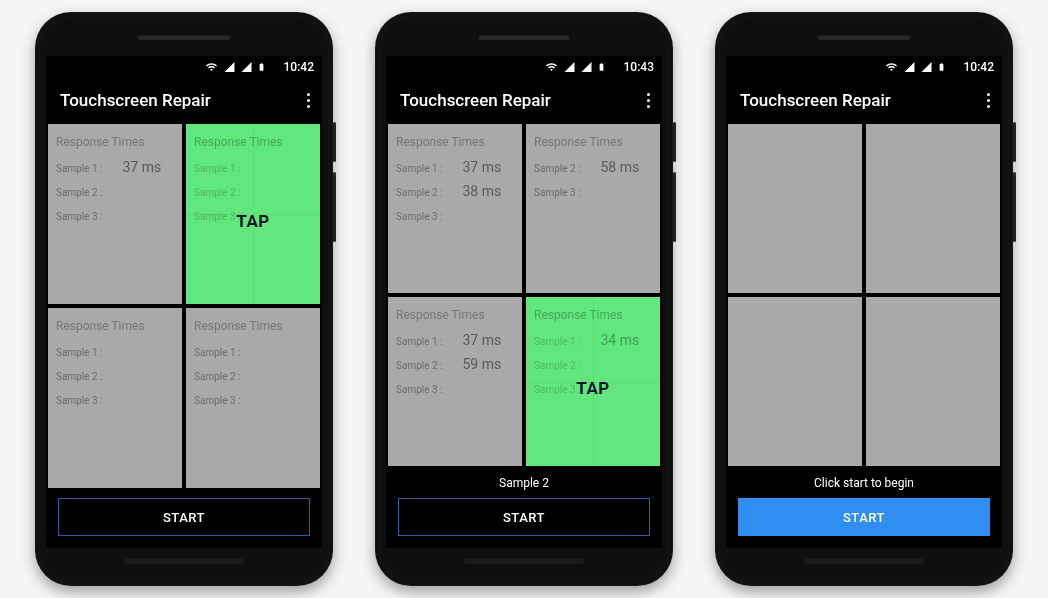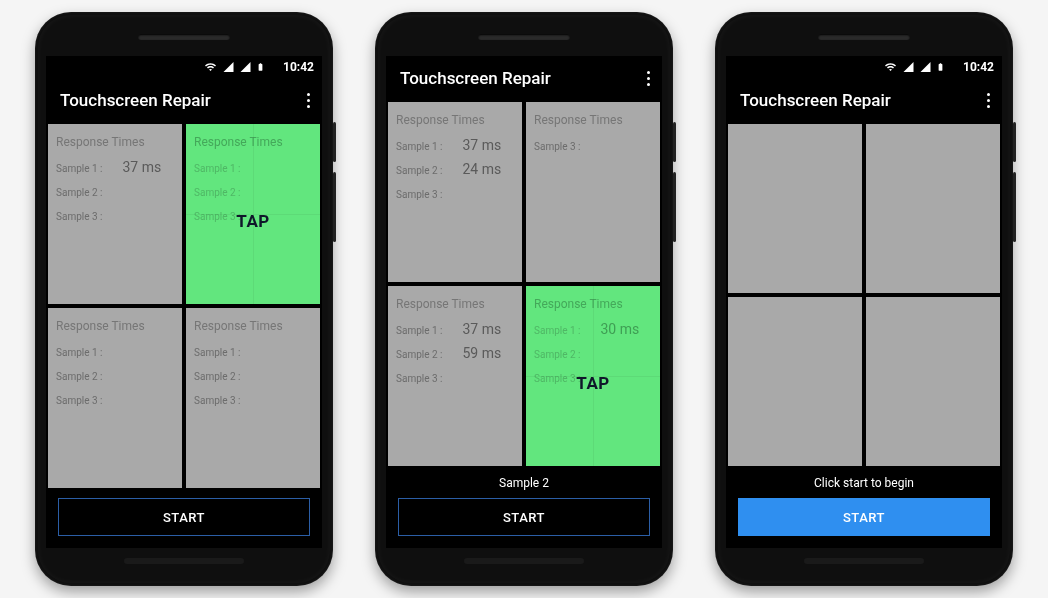--- a/index.html
+++ b/index.html
@@ -80,21 +80,21 @@
     color:#fff;
     display:flex;
     justify-content:flex-end;
     align-items:center;
     gap:4px;
     padding: 0 8px;
     font-size:12px;
     font-weight:500;
   }
   .statusbar svg { fill:#fff; }
-  .clock { margin-left:14px;font-weight:bold; }
+  .clock { margin-left:14px; }
 
   
   .appbar {
     height: 44px;
     background:#000;
     color:#fff;
     display:flex;
     align-items:center;
     justify-content:space-between;
     padding: 0 4px 0 14px;
@@ -265,48 +265,64 @@
     </div>
   </div>
   <div class="chin"></div>
 </div>
 
 <div class="phone">
   <div class="side-btn a"></div>
   <div class="side-btn b"></div>
   <div class="speaker"></div>
   <div class="screen">
+    <div class="statusbar">
+      <svg width="15" height="12" viewBox="0 0 24 24">
+          <path d="M1 9l2 2c4.97-4.97 13.03-4.97 18 0l2-2C16.93 2.93 7.07 2.93 1 9zm8 8l3 3 3-3c-1.66-1.66-4.34-1.66-6 0zm-4-4l2 2c2.76-2.76 7.24-2.76 10 0l2-2C15.14 9.14 8.86 9.14 5 13z"></path>
+        </svg>
+      <svg width="13" height="12" viewBox="0 0 24 24">
+          <path d="M2 22h20V2z"></path>
+        </svg>
+      <svg width="13" height="12" viewBox="0 0 24 24">
+          <path d="M2 22h20V2z"></path>
+        </svg>
+      <svg width="9" height="14" viewBox="0 0 24 24">
+          <path d="M15.67 4H14V2h-4v2H8.33C7.6 4 7 4.6 7 5.33v15.33C7 21.4 7.6 22 8.33 22h7.33c.74 0 1.34-.6 1.34-1.34V5.33C17 4.6 16.4 4 15.67 4z"></path>
+        </svg>
+      <span class="clock">10:43</span>
+    </div>
     <div class="appbar">
       <span>Touchscreen Repair</span>
       <div class="overflow">
           <span></span>
           <span></span>
           <span></span>
         </div>
     </div>
     <div class="grid-area">
       <div class="quad">
         <h4>Response Times</h4>
         <div class="row"><span>Sample 1 :</span><span class="val">37 ms</span></div>
-        <div class="row"><span>Sample 2 :</span><span class="val">24 ms</span></div>
-        <div class="row"><span>Sample 3 :</span><span class="val"></span></div>
-      </div>
-      <div class="quad">
-        <h4>Response Times</h4>
+        <div class="row"><span>Sample 2 :</span><span class="val">38 ms</span></div>
+        <div class="row"><span>Sample 3 :</span><span class="val"></span></div>
+      </div>
+      <div class="quad">
+        <h4>Response Times</h4>
+        <div class="row"><span>Sample 2 :</span><span class="val">58 ms</span></div>
         <div class="row"><span>Sample 3 :</span><span class="val"></span></div>
       </div>
       <div class="quad">
         <h4>Response Times</h4>
         <div class="row"><span>Sample 1 :</span><span class="val">37 ms</span></div>
         <div class="row"><span>Sample 2 :</span><span class="val">59 ms</span></div>
         <div class="row"><span>Sample 3 :</span><span class="val"></span></div>
       </div>
       <div class="quad green">
         <h4>Response Times</h4>
-        <div class="row"><span>Sample 1 :</span><span class="val">30 ms</span></div>
+        <div class="row"><span>Sample 1 :</span><span class="val">34 ms</span></div>
         <div class="row"><span>Sample 2 :</span><span class="val"></span></div>
         <div class="row"><span>Sample 3 :</span><span class="val"></span></div>
         <div class="tap">TAP</div>
       </div>
     </div>
     <div class="footer">
       <div class="status-label">Sample 2</div>
       <button class="start-btn">START</button>
     </div>
   </div>

